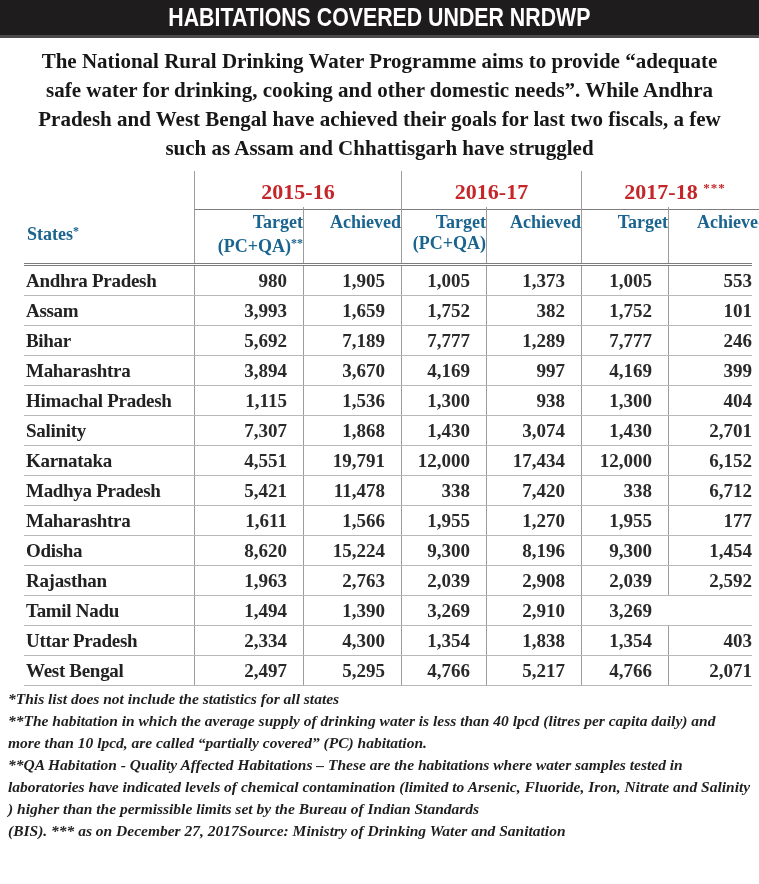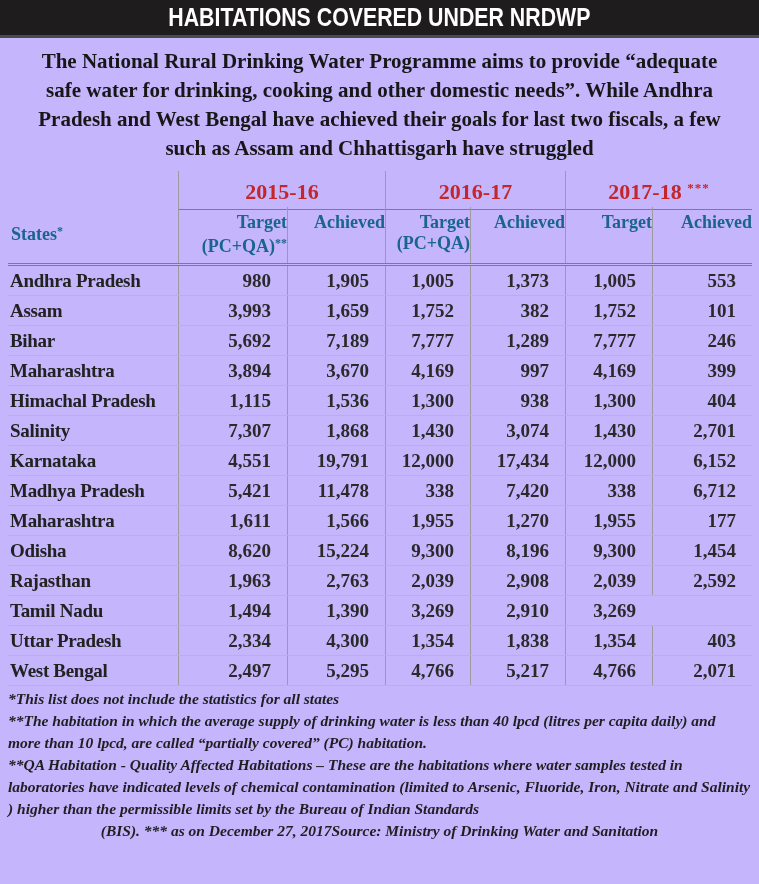--- a/index.html
+++ b/index.html
@@ -1,17 +1,17 @@
 <!DOCTYPE html>
 <html><head>
 <meta charset="utf-8">
 <style>
   html, body { margin: 0; padding: 0; background: #e9e9e9; }
   .page {
-    width: 759px; height: 884px; background: #c4b5fd;
+    width: 759px; height: 884px; background: #ffffff;
     font-family: "Liberation Serif", serif;
     color: #1e1e1e; position: relative; overflow: hidden;
     box-sizing: border-box;
   }
   
   .title-bar {
     height: 35px; background: #1f1c1d; display: flex;
     align-items: center; justify-content: center;
     border-bottom: 3px solid #4a4a4a;
   }
@@ -19,21 +19,21 @@
     color: #ffffff; font-family: "Liberation Sans", sans-serif;
     font-weight: 700; font-size: 26px; letter-spacing: 0px;
     transform: scaleX(0.82); white-space: nowrap;
   }
   
   .intro {
     font-weight: 700; font-size: 21px; line-height: 29px;
     text-align: center; padding: 9px 28px 4px; color: #171717;
   }
   
-  .tbl { margin: 4px 7px 0 8px; }
+  .tbl { margin: 4px 7px 0 24px; }
   .grid7 {
     display: grid;
     grid-template-columns: 170px 109px 98px 85px 95px 87px 100px;
     align-items: stretch;
   }
   .cell { box-sizing: border-box; }
   .vline { border-left: 1px solid #9c9c9c; }
   
   .year-row { height: 36px; }
   .year-row .cell {
@@ -55,21 +55,21 @@
   .trow { border-bottom: 1px solid #b8b8b8; }
   .trow .cell { height: 29px; line-height: 29px; font-weight: 700; font-size: 19px; }
   .trow .state { text-align: left; padding-left: 2px; color: #222; letter-spacing: -0.3px; }
   .trow .num { text-align: right; padding-right: 16px; color: #2a2a2a; }
   
   .notes {
     margin: 2px 8px 0 8px; font-style: italic; font-weight: 700;
     font-size: 15.5px; line-height: 22px; color: #1f1f1f;
   }
   .notes p { margin: 0; }
-  .notes .last-line { display: flex; justify-content: center; }
+  .notes .last-line { display: flex; justify-content: flex-start; }
 </style>
 </head>
 <body>
 
 <div class="page">
 
   <div class="title-bar">
     <span class="title-text">HABITATIONS COVERED UNDER NRDWP</span>
   </div>
 

